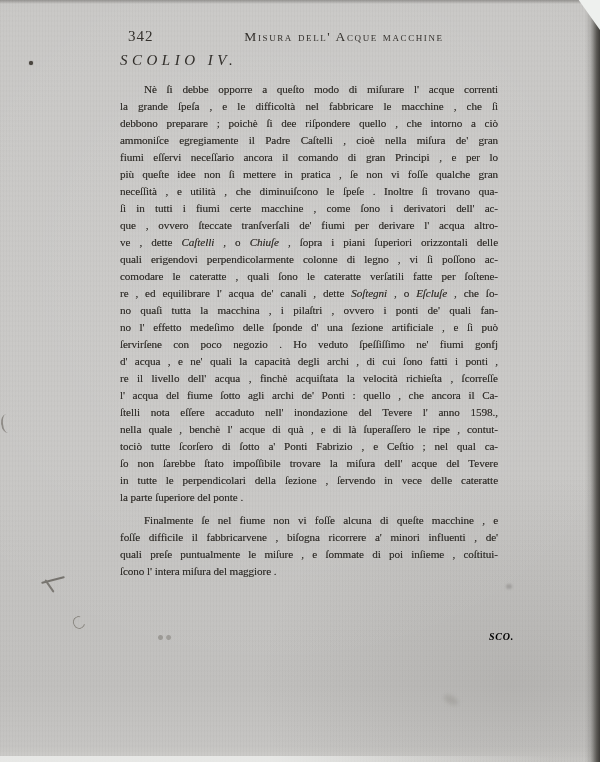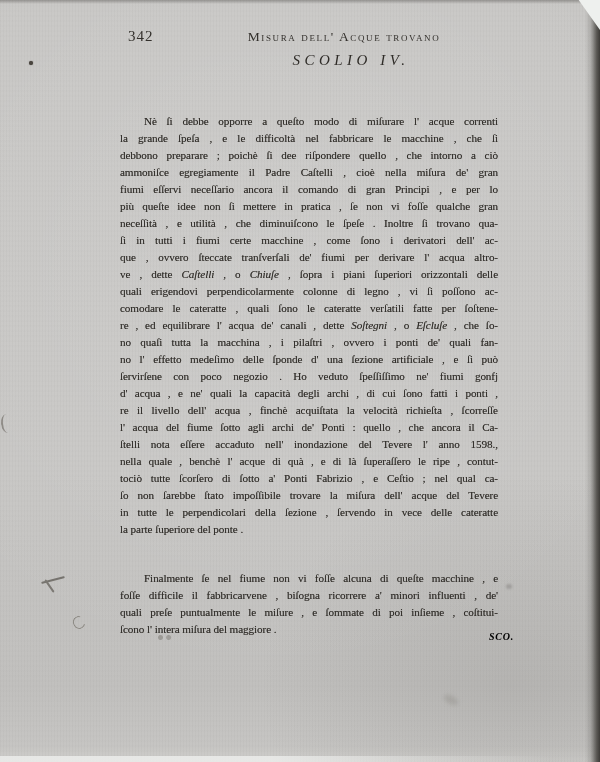--- a/index.html
+++ b/index.html
@@ -27,32 +27,32 @@
   .right-edge{position:absolute;right:0;top:0;width:15px;height:762px;
     background:linear-gradient(90deg, rgba(0,0,0,0) 0%, rgba(70,68,64,0.22) 40%, #5a5854 78%, #3c3a37 100%);}
   .corner-white{position:absolute;right:0;top:0;width:26px;height:30px;background:#eef0ee;
     clip-path:polygon(18% 0, 100% 0, 100% 100%);}
   .bottom-edge{position:absolute;left:0;bottom:0;width:600px;height:6px;
     background:linear-gradient(90deg, rgba(236,237,235,0.85) 0 45%, rgba(236,237,235,0.35) 70%, rgba(0,0,0,0) 92%);}
 
   .pagenum{position:absolute;left:120px;top:28px;font-size:15px;color:#34312d;letter-spacing:1px;margin-left:8px;}
   .runhead{position:absolute;left:120px;top:29px;width:448px;text-align:center;
     font-variant:small-caps;font-size:13.5px;letter-spacing:1.6px;color:#33302c;}
-  .scolio{position:absolute;left:120px;top:52px;width:462px;text-align:center;
+  .scolio{position:absolute;left:120px;top:52px;width:462px;
     font-style:italic;font-size:15px;letter-spacing:4.5px;color:#2f2c28;}
 
   .textblock{position:absolute;left:120px;top:81px;width:378px;color:#302d29;}
   .para{margin:0;}
   .para + .para{margin-top:6px;}
   .line{
     font-size:11.2px;line-height:17px;letter-spacing:-0.1px;
     text-align:justify;text-align-last:justify;white-space:nowrap;overflow:hidden;
     text-shadow:0 0 0.5px rgba(48,45,40,0.55);
   }
-  .line.ind{padding-left:24px;margin-top:32px;}
+  .line.ind{padding-left:24px;}
   .line.end{text-align-last:left;}
   .line i{font-style:italic;}
 
   .catchword{position:absolute;left:489px;top:631px;font-style:italic;font-size:10px;
     letter-spacing:0.8px;color:#000000;font-weight:bold;}
 
   
   .speck1{position:absolute;left:29px;top:61px;width:4px;height:4px;border-radius:50%;
     background:#4a453f;box-shadow:0 0 1px #4a453f;}
   .ymark-a{position:absolute;left:41px;top:579px;width:24px;height:2px;background:#76736e;
@@ -77,21 +77,21 @@
 
 <div class="paper"></div>
 <div class="texture"></div>
 <div class="top-edge"></div>
 <div class="right-edge"></div>
 <div class="corner-white"></div>
 
 <div class="bottom-edge"></div>
 
 <div class="pagenum">342</div>
-<div class="runhead">Misura dell' Acque trovano</div>
+<div class="runhead">Misura dell' Acque macchine</div>
 <div class="scolio">SCOLIO IV.</div>
 
 <div class="textblock">
     <div class="para">
       <div class="line ind">Nè ſi debbe opporre a queſto modo di miſurare l' acque correnti</div>
       <div class="line">la grande ſpeſa , e le difficoltà nel fabbricare le macchine , che ſi</div>
       <div class="line">debbono preparare ; poichè ſi dee riſpondere quello , che intorno a ciò</div>
       <div class="line">ammoniſce egregiamente il Padre Caſtelli , cioè nella miſura de' gran</div>
       <div class="line">fiumi eſſervi neceſſario ancora il comando di gran Principi , e per lo</div>
       <div class="line">più queſte idee non ſi mettere in pratica , ſe non vi foſſe qualche gran</div>

